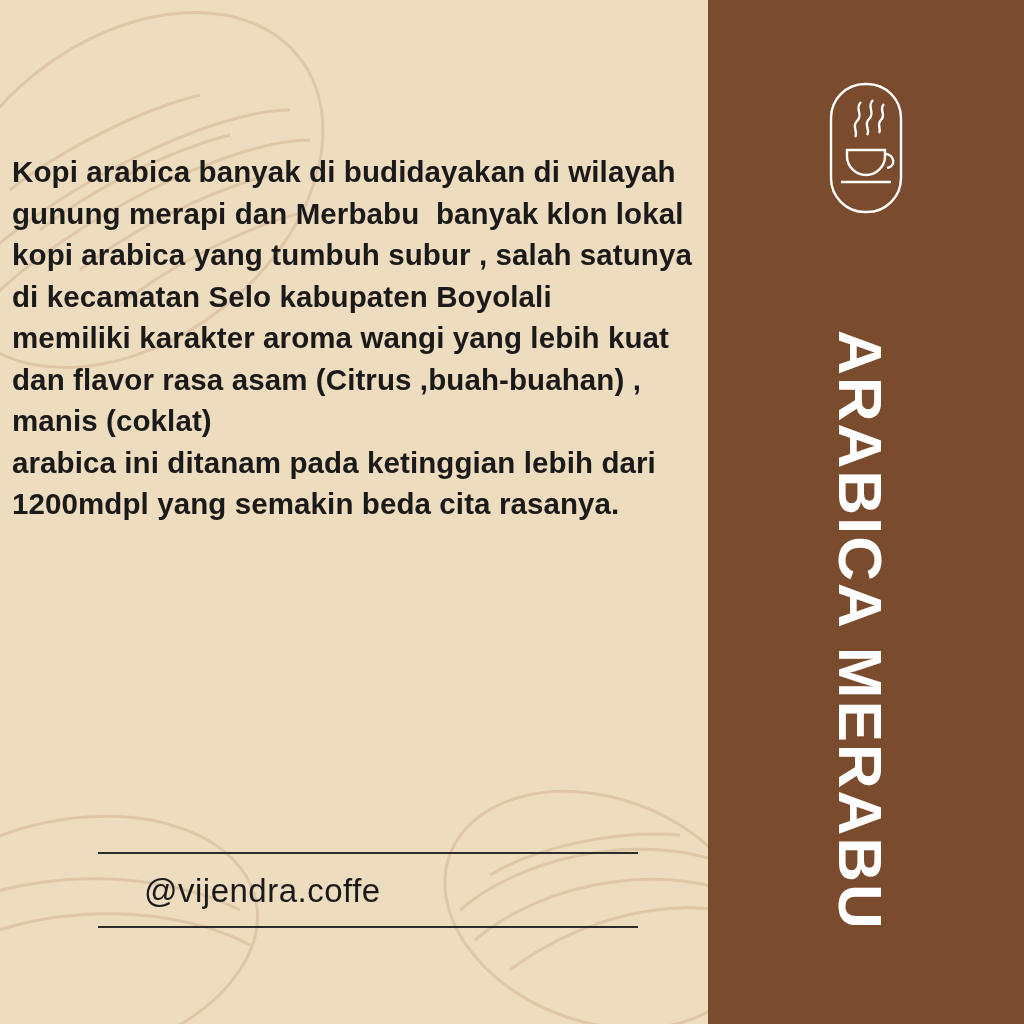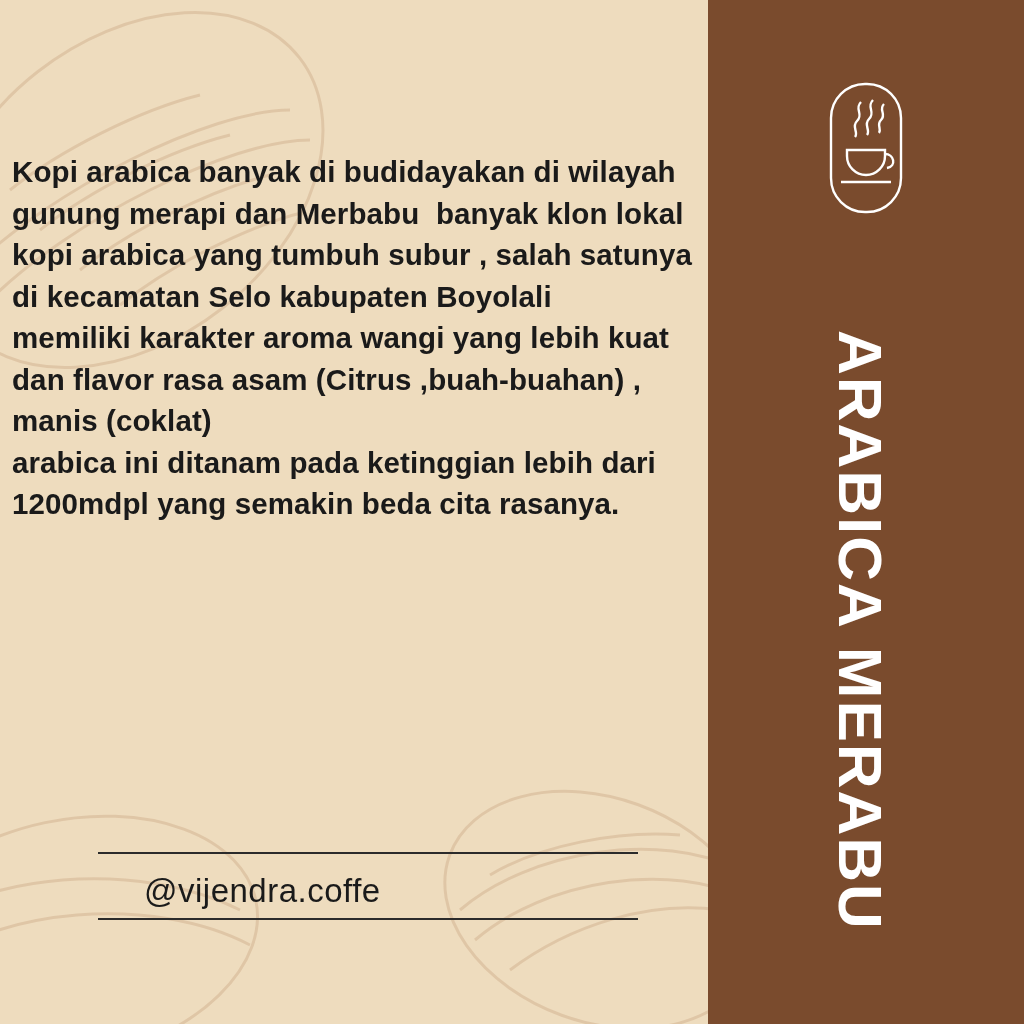--- a/index.html
+++ b/index.html
@@ -111,21 +111,21 @@
   .rule {
     width: 540px;
     height: 2px;
     background: #2B2B2B;
   }
   .handle {
     color: #1A1A1A;
     font-size: 33px;
     font-weight: normal;
     letter-spacing: 0.5px;
-    padding: 18px 0 8px 46px;
+    padding: 18px 0 16px 46px;
   }
 </style>
 </head>
 <body>
 
 <div class="card">
 
   <div class="bg-art">
     <svg class="bean-top-left" width="520" height="520" viewBox="0 0 520 520">
       <g fill="none" stroke="#C9A480" stroke-width="3">

